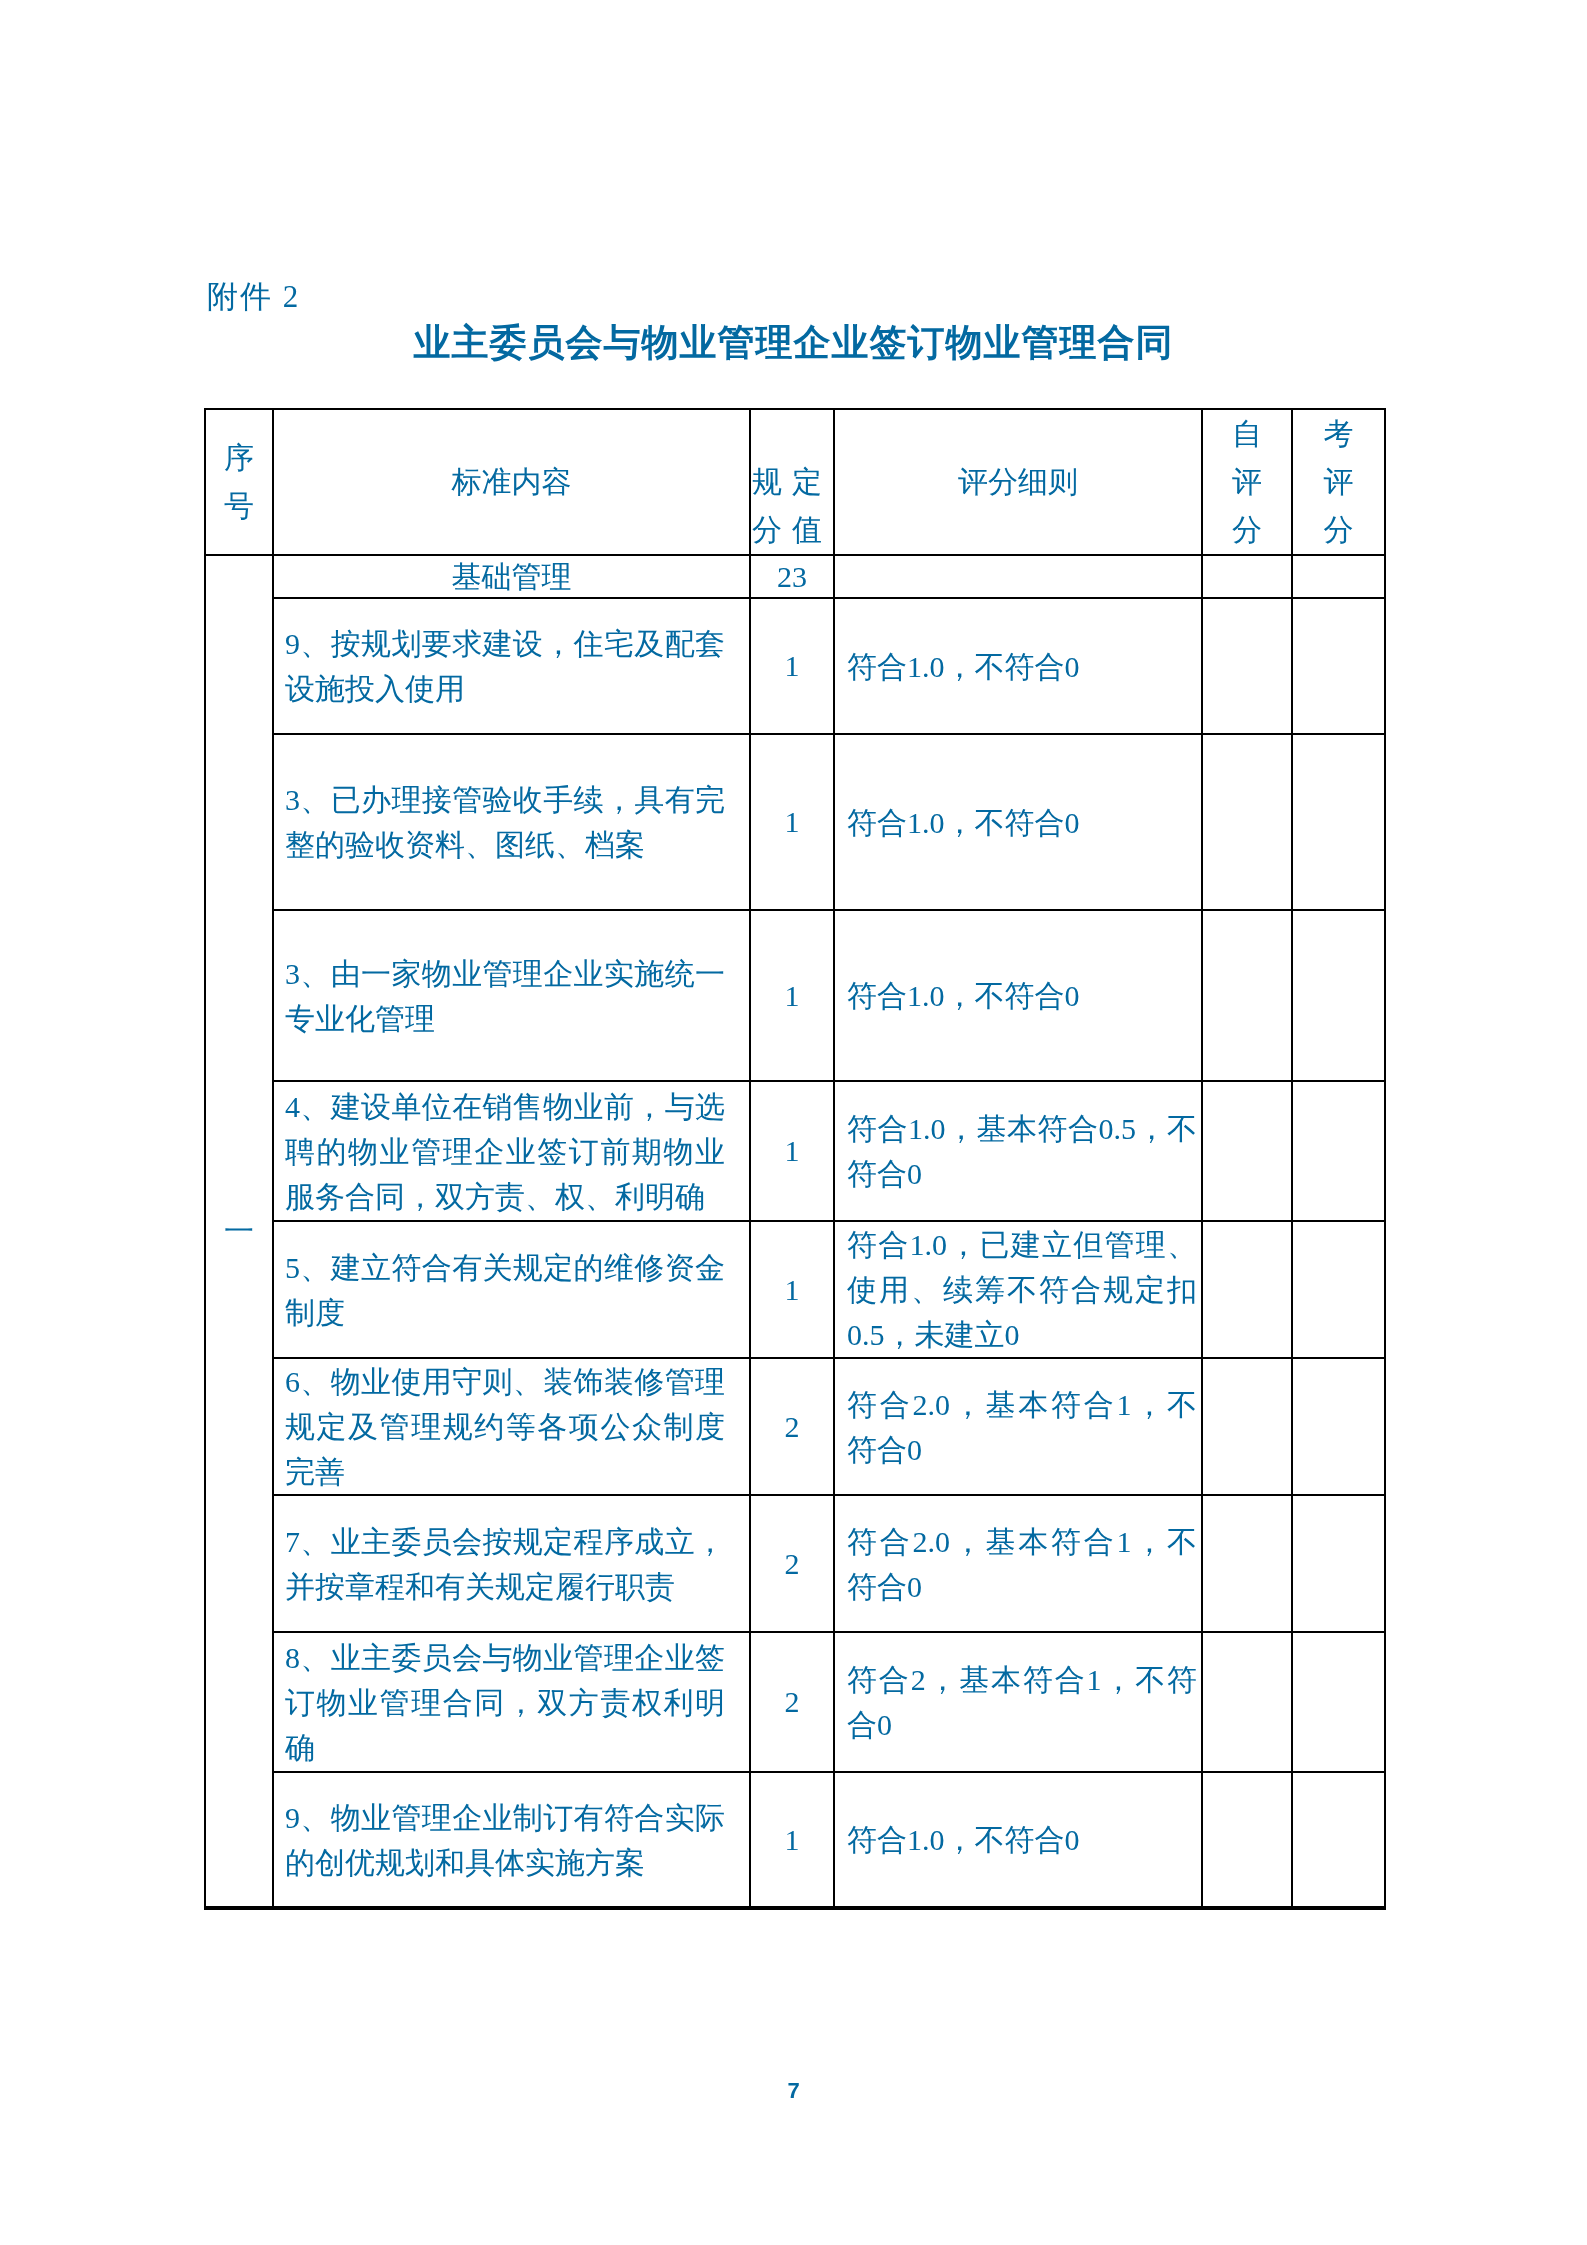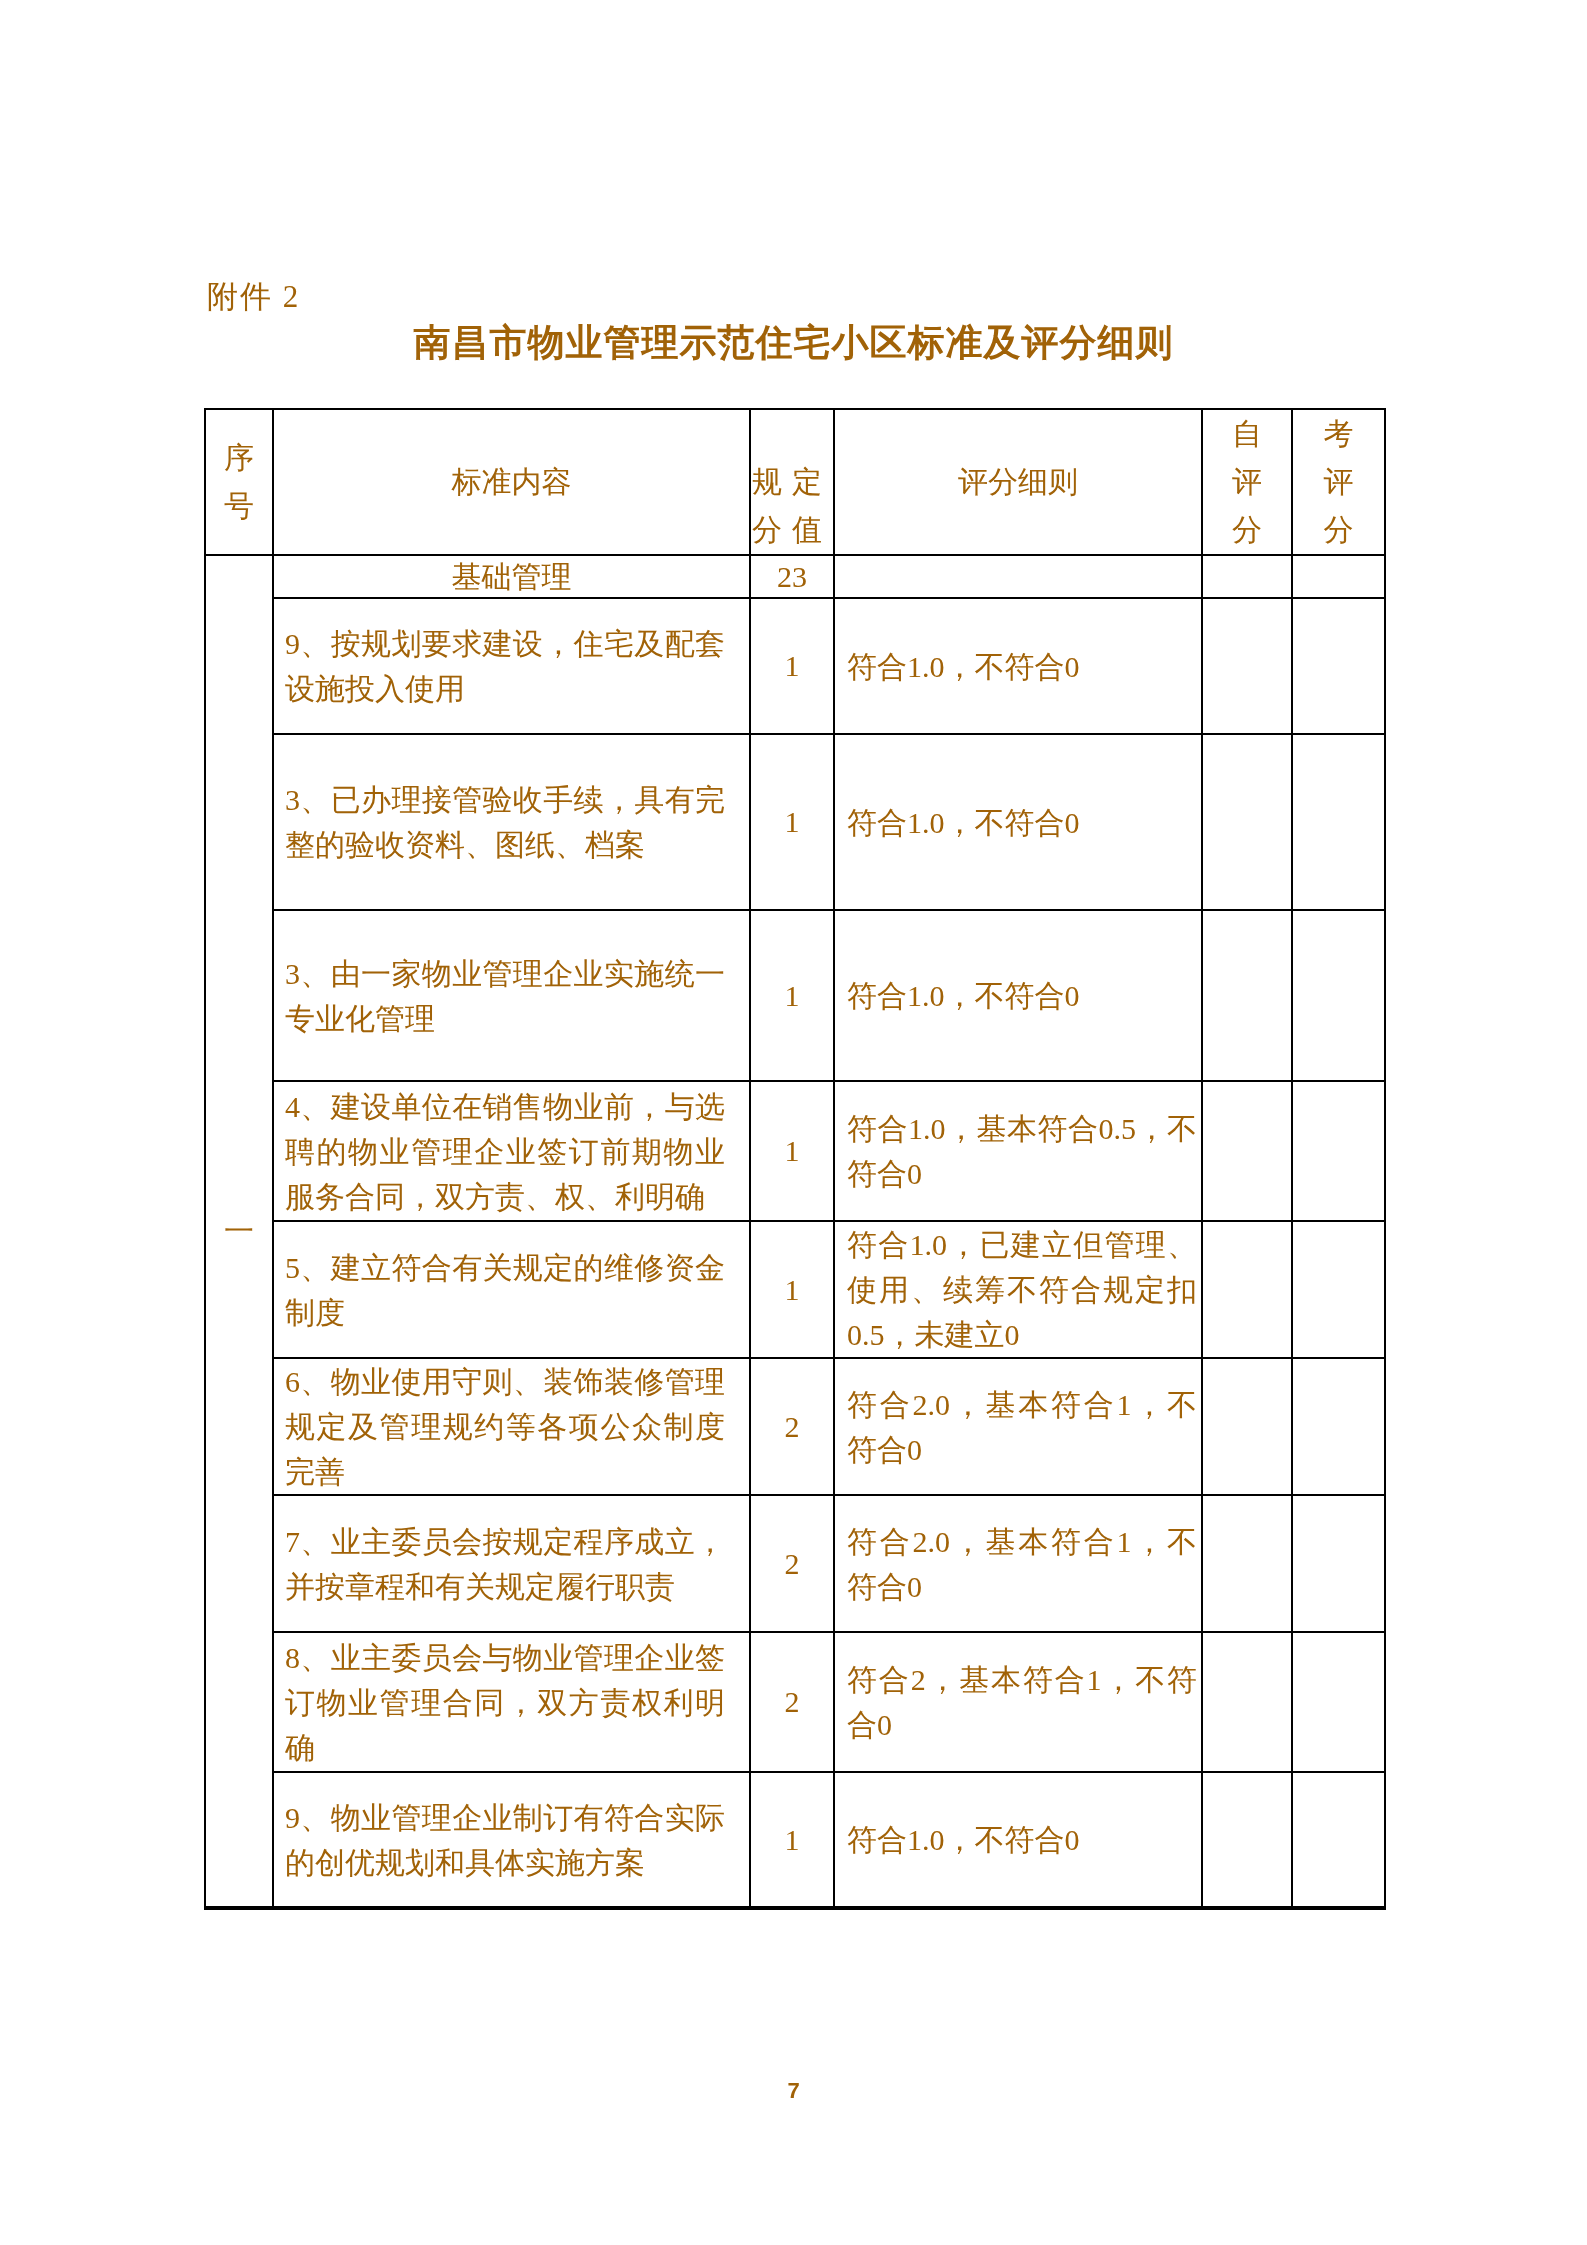--- a/index.html
+++ b/index.html
@@ -2,21 +2,21 @@
 <html><head>
 <meta charset="utf-8">
 <style>
   * { margin:0; padding:0; box-sizing:border-box; }
   html,body { background:#fff; }
   .page {
     position:relative;
     width:1587px;
     height:2245px;
     background:#ffffff;
-    color:#a16207;
+    color:#0369a1;
     font-family:"Liberation Serif","DejaVu Serif",serif;
     overflow:hidden;
     padding-left:40px;
   }
   .attachment-label {
     position:absolute;
     left:207px;
     top:276px;
     font-size:31px;
     letter-spacing:2px;
@@ -85,21 +85,21 @@
     font-weight:700;
   }
 </style>
 </head>
 <body>
 
 <div class="page">
 
   <div class="attachment-label">附件 2</div>
 
-  <div class="doc-title">南昌市物业管理示范住宅小区标准及评分细则</div>
+  <div class="doc-title">业主委员会与物业管理企业签订物业管理合同</div>
 
   <table class="rubric">
     <colgroup>
       <col style="width:68px">
       <col style="width:477px">
       <col style="width:84px">
       <col style="width:368px">
       <col style="width:90px">
       <col style="width:93px">
     </colgroup>

